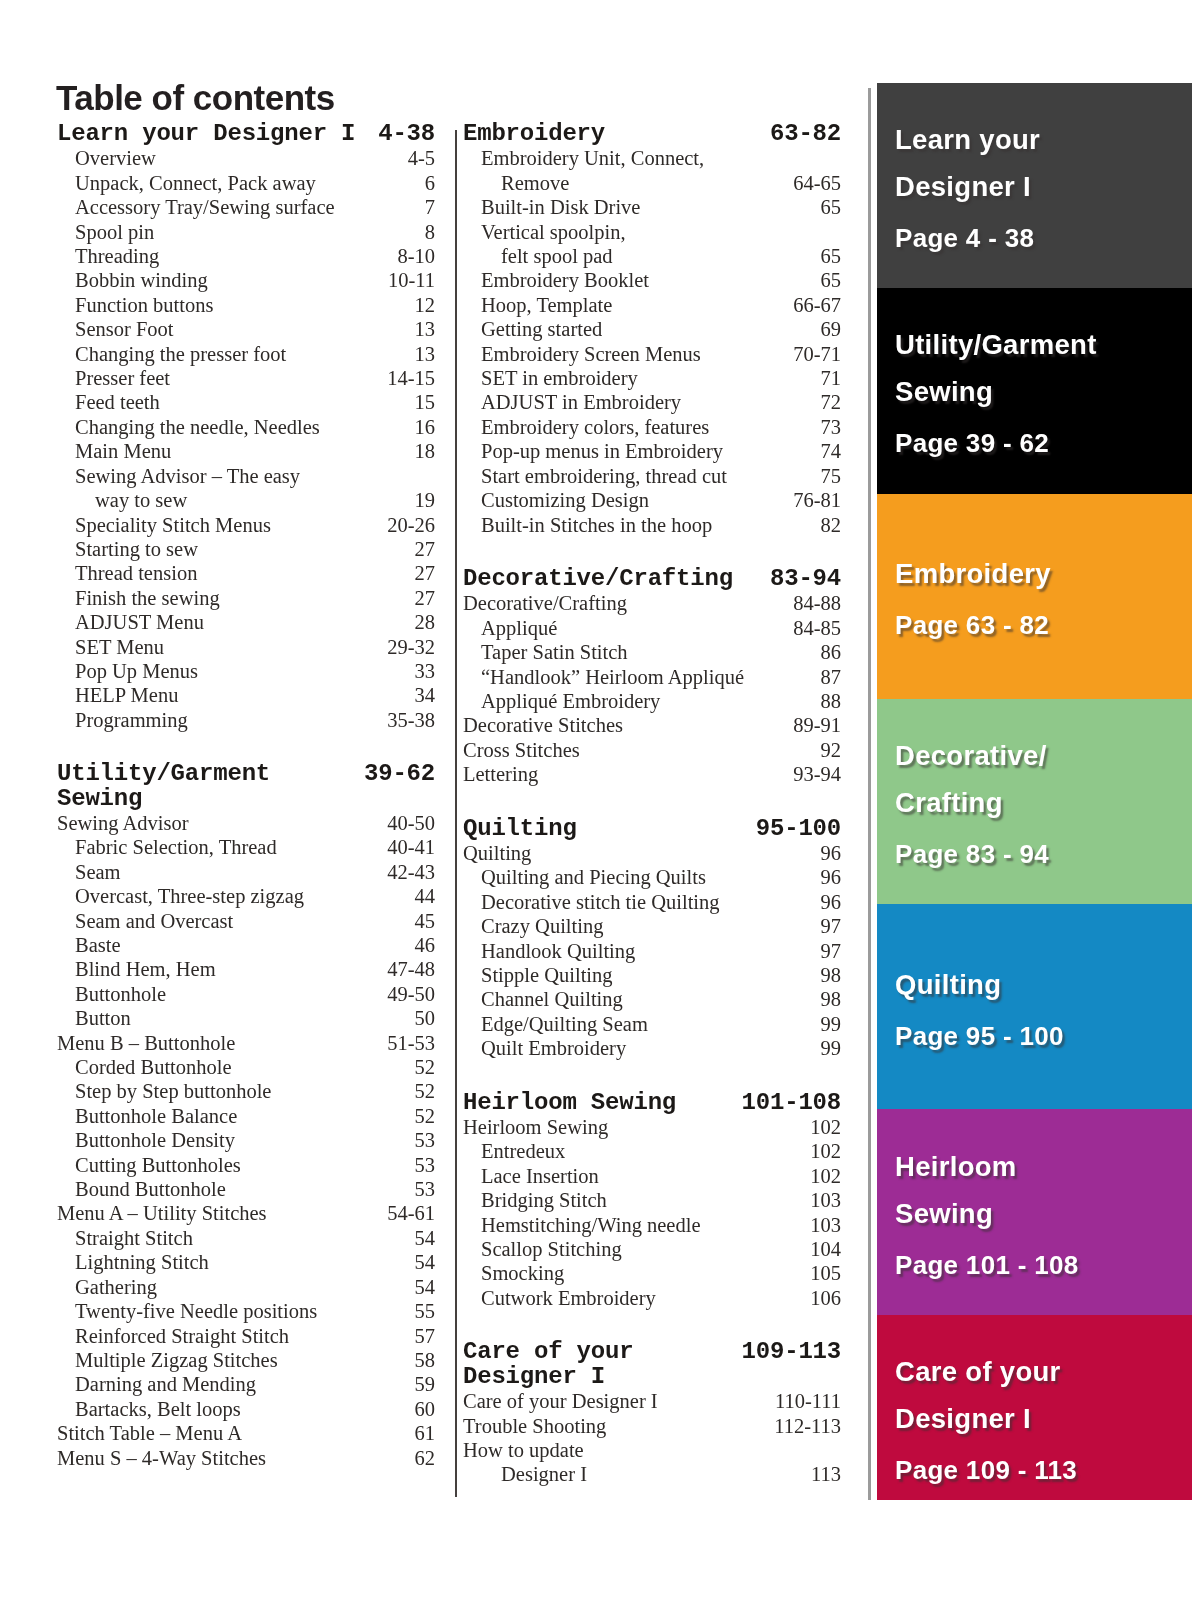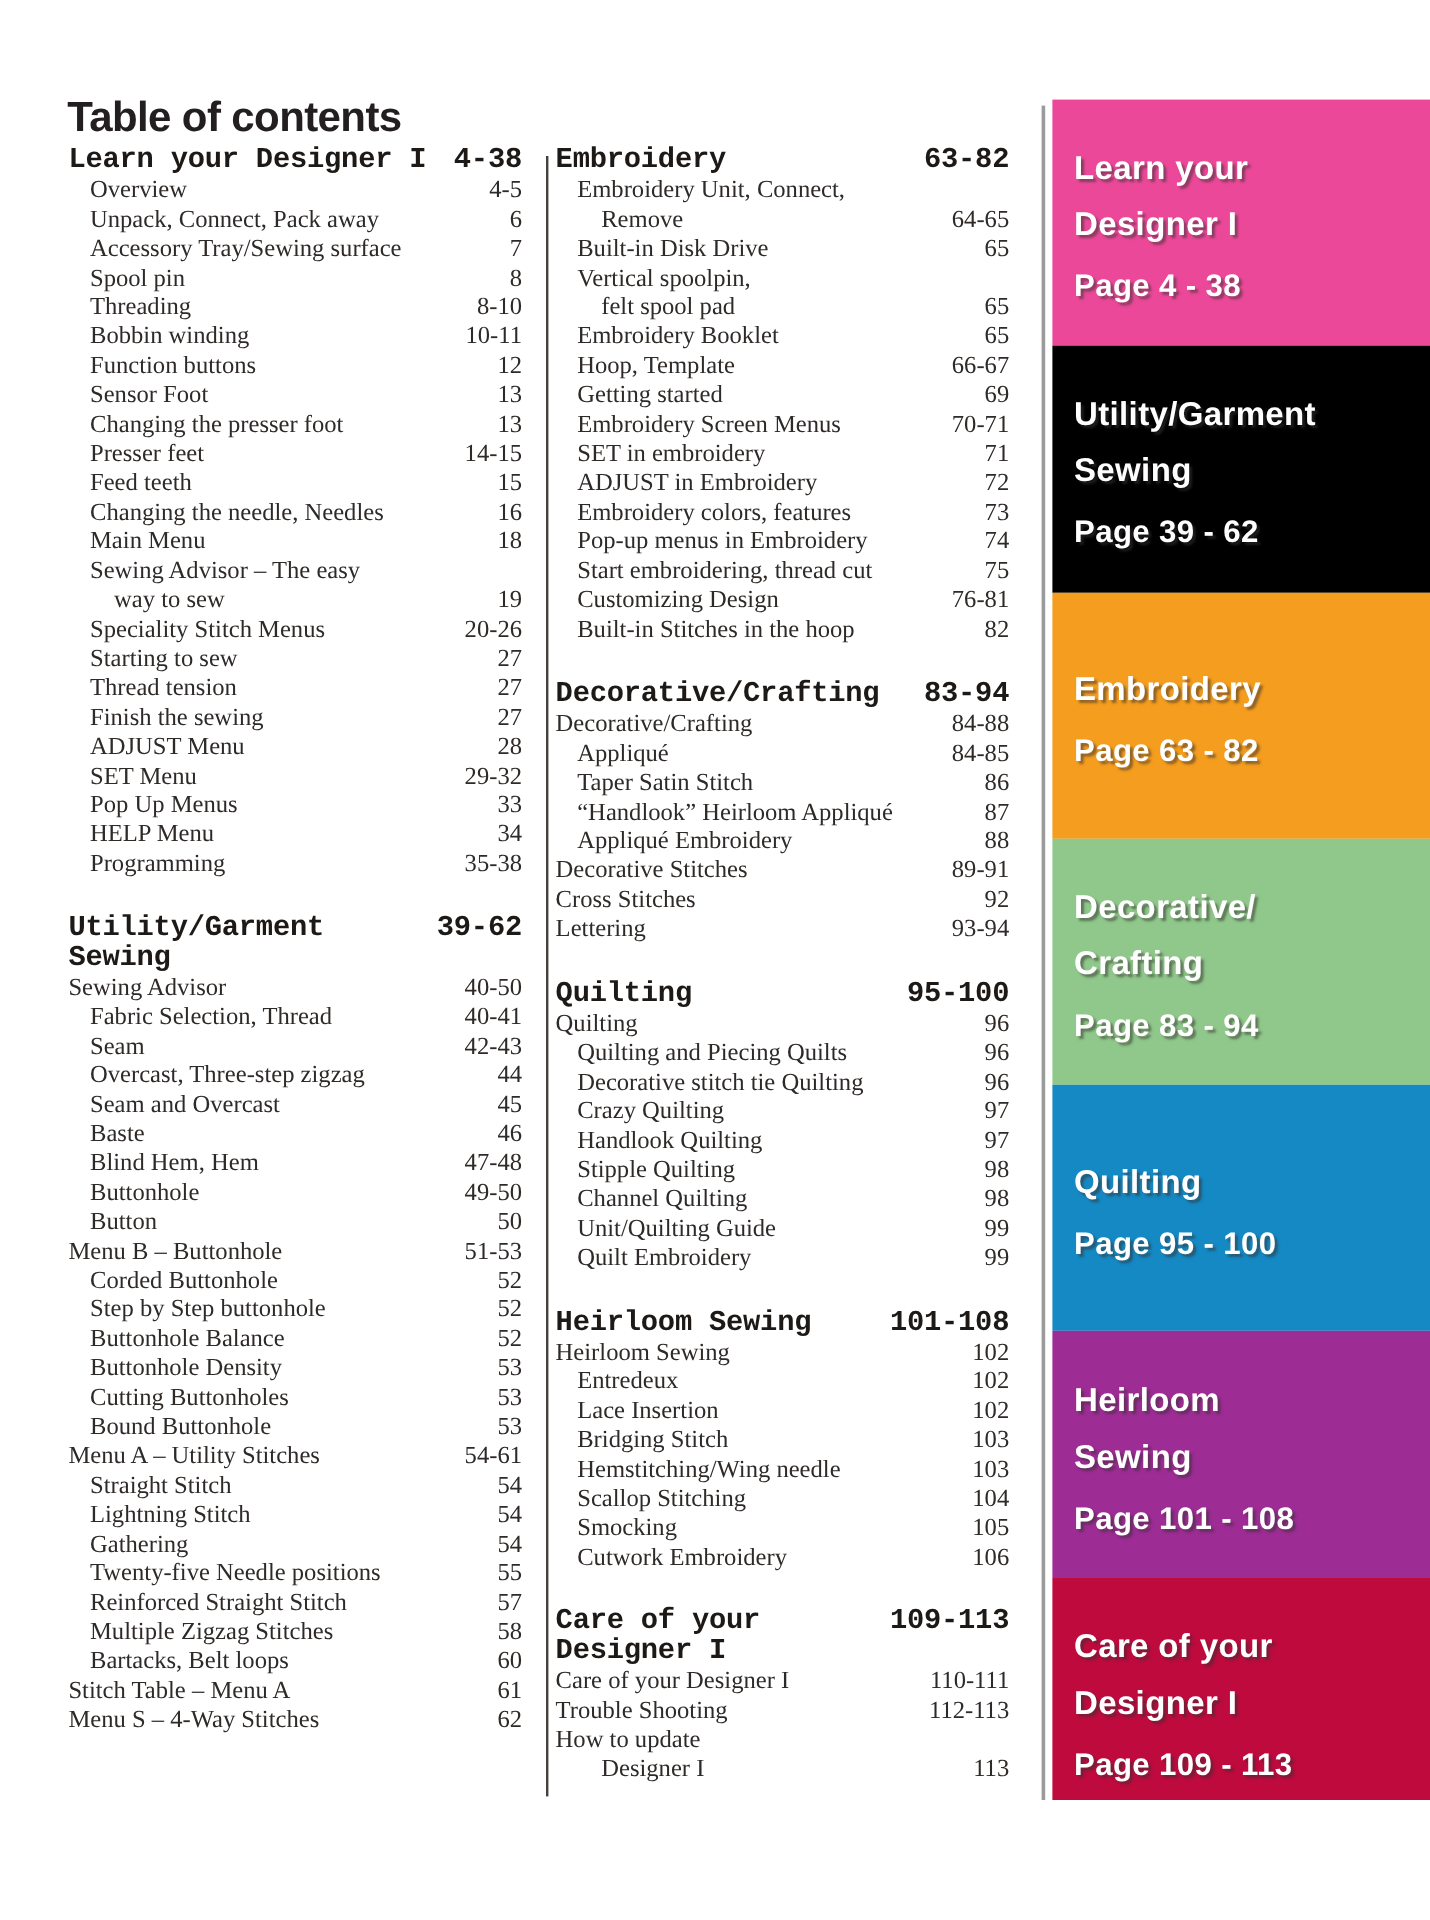--- a/index.html
+++ b/index.html
@@ -264,20 +264,24 @@
         </div>
         <div class="row sub">
           <span class="label">Reinforced Straight Stitch</span>
           <span class="pages">57</span>
         </div>
         <div class="row sub">
           <span class="label">Multiple Zigzag Stitches</span>
           <span class="pages">58</span>
         </div>
         <div class="row sub">
+          <span class="label">Darning and Mending</span>
+          <span class="pages">59</span>
+        </div>
+        <div class="row sub">
           <span class="label">Bartacks, Belt loops</span>
           <span class="pages">60</span>
         </div>
         <div class="row mid">
           <span class="label">Stitch Table – Menu A</span>
           <span class="pages">61</span>
         </div>
         <div class="row mid">
           <span class="label">Menu S – 4-Way Stitches</span>
           <span class="pages">62</span>
@@ -420,21 +424,21 @@
         </div>
         <div class="row sub">
           <span class="label">Stipple Quilting</span>
           <span class="pages">98</span>
         </div>
         <div class="row sub">
           <span class="label">Channel Quilting</span>
           <span class="pages">98</span>
         </div>
         <div class="row sub">
-          <span class="label">Unit/Quilting Guide</span>
+          <span class="label">Edge/Quilting Seam</span>
           <span class="pages">99</span>
         </div>
         <div class="row sub">
           <span class="label">Quilt Embroidery</span>
           <span class="pages">99</span>
         </div>
       </div>
       <div class="section">
         <div class="row header">
           <span class="label">Heirloom Sewing</span>
@@ -497,21 +501,21 @@
       </div>
       <div class="section">
         <div class="row header">
           <span class="label">Index</span>
           <span class="pages">114-115</span>
         </div>
       </div>
     </div>
 
   <div class="sidebar">
-      <div class="tab" style="background: #ec4899;">
+      <div class="tab" style="background: #404040;">
         <div class="tab-title">Learn your</div>
         <div class="tab-title">Designer I</div>
         <div class="tab-page">Page 4 - 38</div>
       </div>
       <div class="tab" style="background: #000000;">
         <div class="tab-title">Utility/Garment</div>
         <div class="tab-title">Sewing</div>
         <div class="tab-page">Page 39 - 62</div>
       </div>
       <div class="tab" style="background: rgb(245, 157, 30);">

